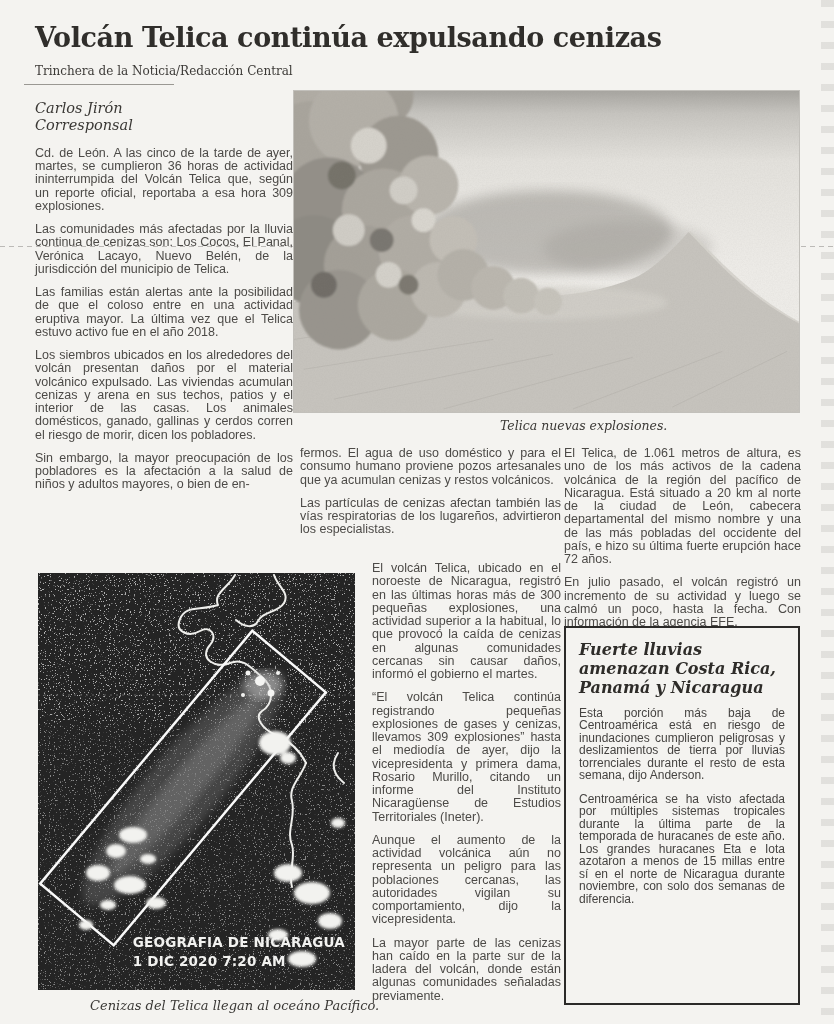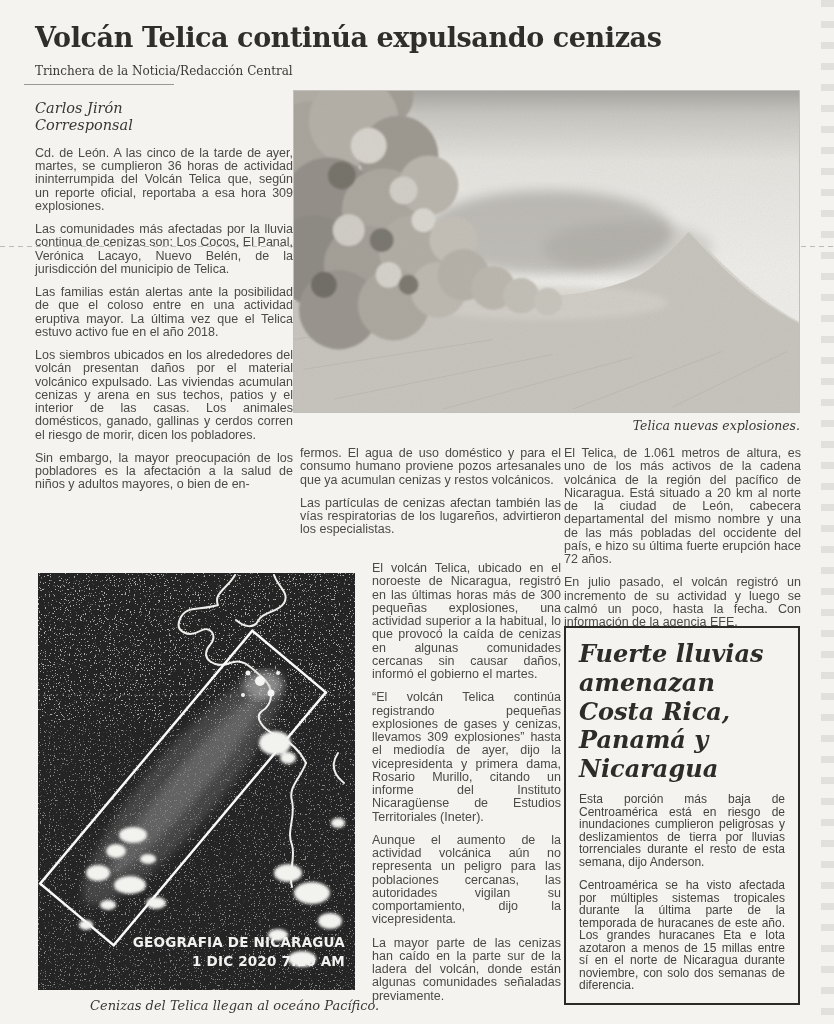--- a/index.html
+++ b/index.html
@@ -18,43 +18,43 @@
 
   
   .col1{position:absolute;left:35px;top:100px;width:258px;}
   .subhead{margin:0 0 8px 34px;font-family:"DejaVu Serif",serif;font-style:italic;font-weight:400;
     font-size:17px;line-height:1.25;color:#33312e;}
   .author{margin:0 0 12px 0;font-family:"DejaVu Serif",serif;font-style:italic;font-size:14.5px;line-height:1.2;color:#3a3835;}
 
   
   .photo{position:absolute;left:293px;top:90px;width:507px;height:323px;border:1px solid #c2c0bb;box-sizing:border-box;}
   .photo svg{display:block;width:100%;height:100%;}
-  .photo-caption{position:absolute;left:500px;top:418px;width:300px;text-align:right;
+  .photo-caption{position:absolute;left:500px;top:418px;width:300px;text-align:left;
     font-family:"DejaVu Serif",serif;font-style:italic;font-size:12.5px;color:#3a3835;}
 
   
   .col2a{position:absolute;left:300px;top:447px;width:261px;}
   .col2b{position:absolute;left:372px;top:562px;width:189px;}
 
   
   .col3{position:absolute;left:564px;top:447px;width:237px;}
 
   
   .satellite{position:absolute;left:38px;top:573px;width:317px;height:417px;background:#242424;}
   .satellite svg{display:block;width:100%;height:100%;}
-  .sat-overlay{position:absolute;right:10px;bottom:18px;text-align:right;color:#f2f2f0;
+  .sat-overlay{position:absolute;right:10px;bottom:18px;color:#f2f2f0;
     font-family:"DejaVu Sans",sans-serif;font-weight:700;font-size:13.5px;line-height:1.45;letter-spacing:.2px;}
   .sat-caption{position:absolute;left:90px;top:998px;width:290px;text-align:left;
     font-family:"DejaVu Serif",serif;font-style:italic;font-size:13px;color:#3a3835;}
 
   
   .sidebar{position:absolute;left:564px;top:626px;width:236px;height:379px;box-sizing:border-box;
     border:2px solid #2b2a28;padding:12px 13px;background:#f4f3f0;overflow:hidden;}
   .sidebar-title{margin:0 0 9px 0;font-family:"DejaVu Serif",serif;font-style:italic;font-weight:700;
-    font-size:24px;line-height:1.2;color:#2e2c29;}
+    font-size:16px;line-height:1.2;color:#2e2c29;}
   .sidebar .paras p{font-size:12px;line-height:1.045;margin-bottom:11px;color:#454341;}
 
   
   .scanline{position:absolute;left:0;top:246px;width:834px;height:1px;opacity:.55;
     background:repeating-linear-gradient(90deg,#8d8b87 0 5px,transparent 5px 9px);}
   .edge-marks{position:absolute;right:0;top:0;width:13px;height:100%;
     background:repeating-linear-gradient(180deg,rgba(110,108,103,.14) 0 7px,transparent 7px 21px);}
 </style>
 </head>
 <body>

